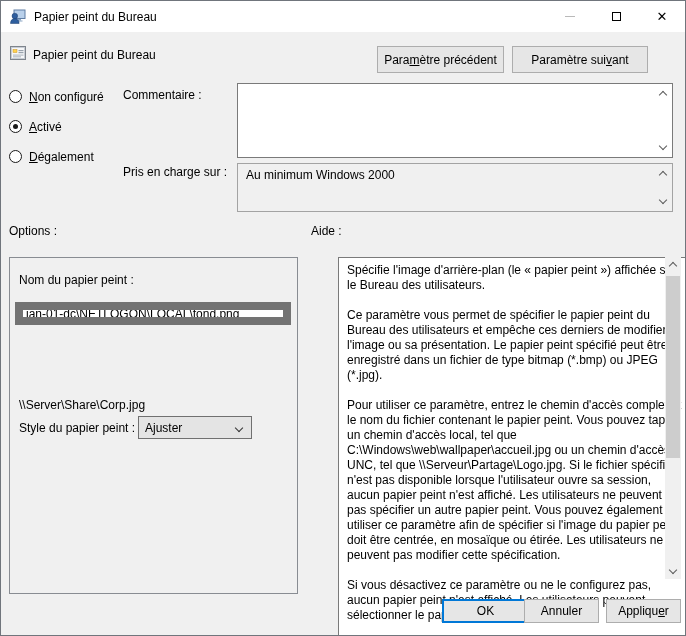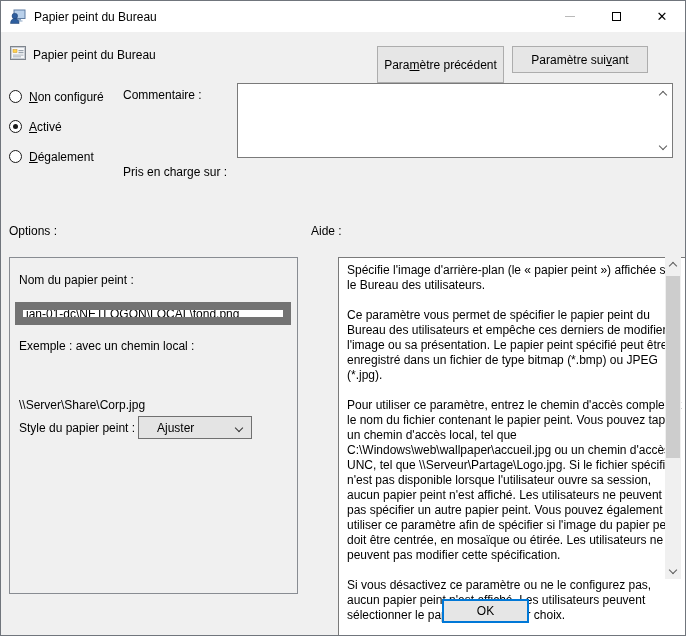--- a/index.html
+++ b/index.html
@@ -20,21 +20,21 @@
   .cap .sq { width:9px; height:9px; border:1px solid #000; }
   .cap .x { font-size:13px; line-height:1; color:#000; }
 
   
   .picon { position:absolute; left:9px; top:44px; width:16px; height:16px; }
   .pname { position:absolute; left:32px; top:47px; font-size:12px; }
 
   .btn { font:inherit; background:#e6e6e6; border:1px solid #adadad; color:#000;
          display:flex; align-items:center; justify-content:center; cursor:default; }
   .btn u { text-decoration:underline; }
-  .btn-prev { position:absolute; left:376px; top:45px; width:127px; height:37px; }
+  .btn-prev { position:absolute; left:376px; top:45px; width:127px; height:27px; }
   .btn-next { position:absolute; left:511px; top:45px; width:136px; height:27px; }
 
   
   .radio { position:absolute; left:8px; display:flex; align-items:center; height:15px;justify-content:space-between; }
   .radio .circ { width:13px; height:13px; border:1px solid #1a1a1a; border-radius:50%;
                  background:#fff; margin-right:7px; position:relative; flex:0 0 auto; }
   .radio .dot { display:none; position:absolute; left:3px; top:3px; width:5px; height:5px;
                 border-radius:50%; background:#1a1a1a; }
   .radio.selected .dot { display:block; }
   .radio u { text-decoration:underline; }
@@ -53,21 +53,21 @@
   .chev.br { position:absolute; right:6px; bottom:8px; }
 
   
   .options-panel { position:absolute; left:8px; top:256px; width:289px; height:337px;
                    border:1px solid #888c92; }
   .op-lbl { position:absolute; left:9px; }
   .nameinput { position:absolute; left:5px; top:44px; width:276px; height:23px;
                border:8px solid #737373; background:#fff; font:inherit; padding:0 3px; }
   .combo { position:absolute; left:128px; top:158px; width:114px; height:23px;
            background:#e4e4e4; border:1px solid #707070; display:flex; align-items:center;
-           padding-left:18px; }
+           padding-left:6px; }
   .combo .chev { position:absolute; right:9px; top:8px; border-color:#333; }
 
   .helpbox { position:absolute; left:310px; top:256px; width:353px; height:390px;
              background:#fff; border:1px solid #7a7a7a; overflow:hidden;
              padding:5px 8px; line-height:15px; white-space:pre-wrap;
              overflow-wrap:anywhere;margin-left:27px; }
 
   .sb { position:absolute; left:664px; top:256px; width:16px; height:322px; background:#f0f0f0; }
   .sb .thumb { position:absolute; left:1px; top:19px; width:14px; height:182px; background:#cdcdcd; }
   .sb .chev.sup { position:absolute; left:5px; top:6px; }
@@ -144,28 +144,32 @@
   </div>
 
   <span class="lbl" style="left:122px; top:87px;">Commentaire :</span>
   <div class="commentbox">
     <span></span>
     <span class="chev up tr"></span>
     <span class="chev down br"></span>
   </div>
 
   <span class="lbl" style="left:122px; top:164px;">Pris en charge sur :</span>
+  <div class="suppbox">
+    <span>Au minimum Windows 2000</span>
+    <span class="chev up tr"></span>
+    <span class="chev down br"></span>
+  </div>
 
   <span class="lbl" style="left:8px; top:223px;">Options :</span>
   <span class="lbl" style="left:310px; top:223px;">Aide :</span>
 
   <div class="options-panel">
     <span class="op-lbl" style="top:15px;">Nom du papier peint :</span>
     <input class="nameinput" value="jan-01-dc\NETLOGON\LOCAL\fond.png" style="">
-    <span class="op-lbl" style="top:81px;">Exemple : avec un chemin local :</span>
     <span class="op-lbl" style="top:140px;">\\Server\Share\Corp.jpg</span>
     <span class="op-lbl" style="top:163px;">Style du papier peint :</span>
     <div class="combo">
       <span>Ajuster</span>
       <span class="chev down"></span>
     </div>
   </div>
 
   <div class="helpbox">Spécifie l'image d'arrière-plan (le « papier peint ») affichée sur le Bureau des utilisateurs.
 
@@ -174,14 +178,18 @@
 Pour utiliser ce paramètre, entrez le chemin d'accès complet et le nom du fichier contenant le papier peint. Vous pouvez taper un chemin d'accès local, tel que C:\Windows\web\wallpaper\accueil.jpg ou un chemin d'accès UNC, tel que \\Serveur\Partage\Logo.jpg. Si le fichier spécifié n'est pas disponible lorsque l'utilisateur ouvre sa session, aucun papier peint n'est affiché. Les utilisateurs ne peuvent pas spécifier un autre papier peint. Vous pouvez également utiliser ce paramètre afin de spécifier si l'image du papier peint doit être centrée, en mosaïque ou étirée. Les utilisateurs ne peuvent pas modifier cette spécification.
 
 Si vous désactivez ce paramètre ou ne le configurez pas, aucun papier peint n'est affiché. Les utilisateurs peuvent sélectionner le papier peint de leur choix.</div>
   <div class="sb">
     <span class="chev up sup"></span>
     <div class="thumb"></div>
     <span class="chev down sdn"></span>
   </div>
 
   <button class="btn btn-ok">OK</button>
+  <button class="btn btn-cancel">Annuler</button>
+  <button class="btn btn-apply">
+      <span><span>Appliqu</span><u>e</u><span>r</span></span>
+    </button>
 
 </div>
 
 </body></html>

